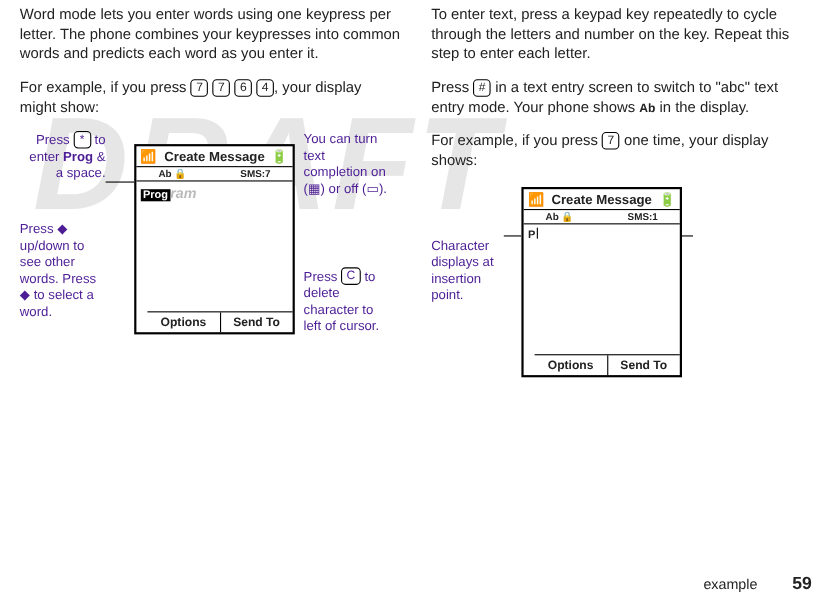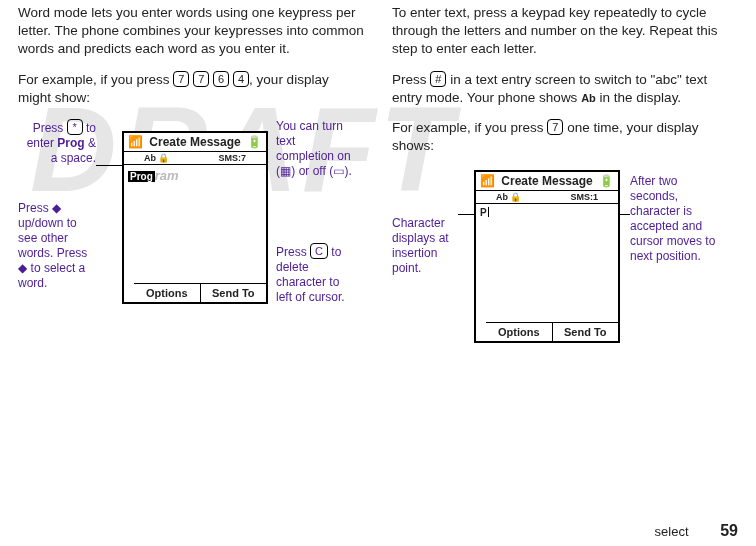--- a/index.html
+++ b/index.html
@@ -241,22 +241,21 @@
         </div>
         <div class="ph-body">
           <span>P</span><span class="cursor"></span>
         </div>
         <div class="ph-softkeys">
           <div>Options</div>
           <div>Send To</div>
         </div>
       </div>
 
-      <div class="caption" style="left:238px; top:6px; width:92px;">After two seconds, character is accepted and cursor moves to next position.</div>
       <div class="leader" style="left:228px; top:46px; width:10px;"></div>
     </div>
   </div>
 </div>
 
 <div class="footer">
-  <span>select</span>
+  <span>example</span>
   <span class="pg">59</span>
 </div>
 
 </body></html>

